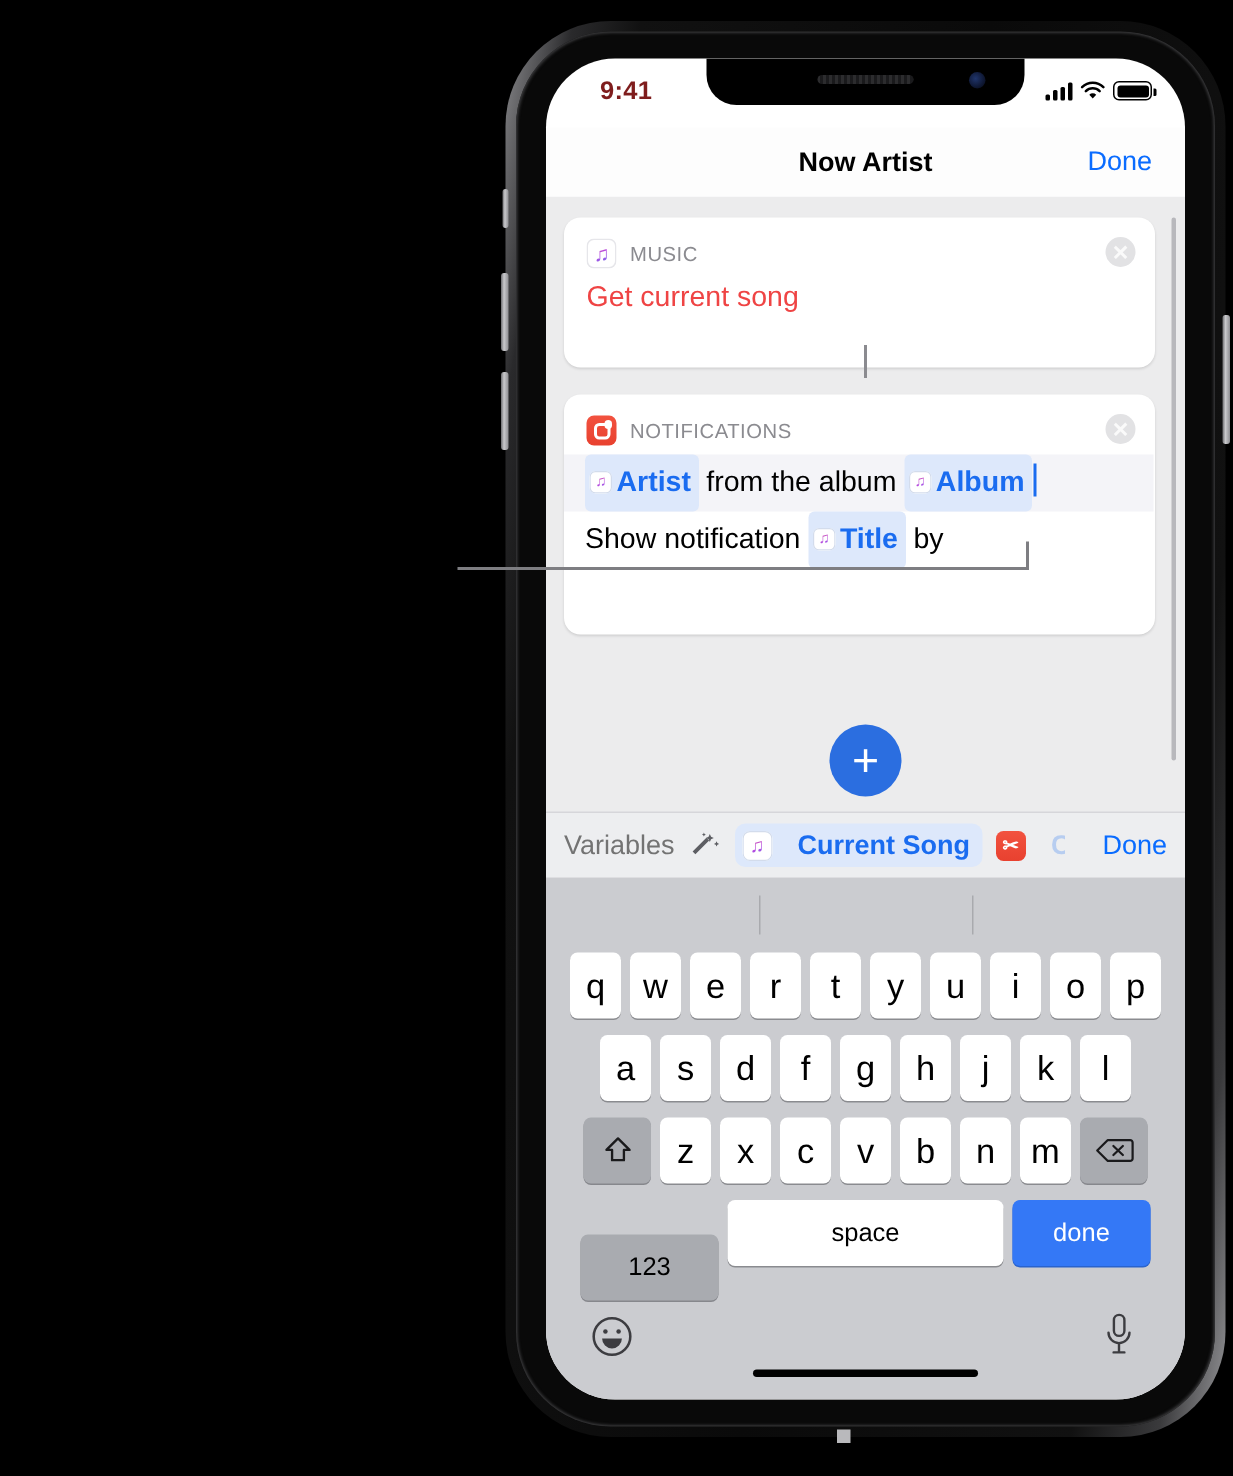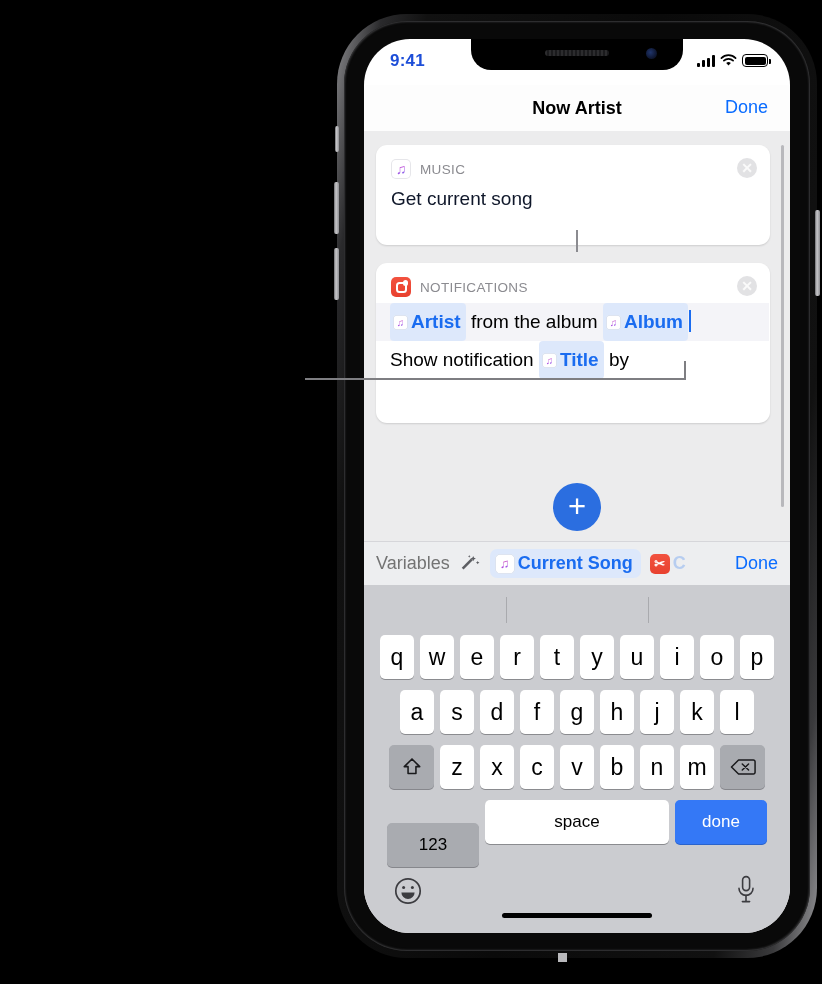--- a/index.html
+++ b/index.html
@@ -64,22 +64,22 @@
     width: 11px; height: 11px; border-radius: 50%;
     background: radial-gradient(circle at 40% 40%,#20356b 0%,#101a38 55%,#060810 100%);
   }
 
   
   #status-bar {
     position: absolute; top: 0; left: 0; right: 0; height: 46px;
     z-index: 20;
   }
   #status-time {
-    position: absolute; left: 26px; top: 12px;
-    font-size: 17px; font-weight: bold; color: #1d4ed8; letter-spacing: .2px;
+    position: absolute; left: 36px; top: 12px;
+    font-size: 17px; font-weight: bold; color: #7f1d1d; letter-spacing: .2px;
   }
   #status-right { position: absolute; right: 22px; top: 15px; display: flex; align-items: center; gap: 5px; }
   .sig-bars { display: flex; align-items: flex-end; gap: 2px; height: 12px; }
   .sig-bars i { display: block; width: 3px; background: #000; border-radius: 1px; }
   .sig-bars i:nth-child(1){height:4px}.sig-bars i:nth-child(2){height:6.5px}
   .sig-bars i:nth-child(3){height:9px}.sig-bars i:nth-child(4){height:12px}
   #battery {
     width: 26px; height: 13px; border: 1.6px solid #000; border-radius: 4px;
     position: relative; display: flex; align-items: center; padding: 1.5px;
   }
@@ -128,21 +128,21 @@
   .app-icon.notif { background: linear-gradient(180deg,#f2523f,#e8412f); }
   .app-icon.notif .sq { position:absolute; left:4.5px; top:4.5px; width:11px; height:11px; border:2px solid #fff; border-radius:3.5px; }
   .app-icon.notif .dot { position:absolute; right:3px; top:3px; width:5.5px; height:5.5px; border-radius:50%; background:#fff; }
   .card-cat { font-size: 13.5px; color: #8b8b90; letter-spacing: .35px; }
   .card-x {
     position: absolute; right: 13px; top: 13px;
     width: 20px; height: 20px; border-radius: 50%; background: #e2e2e4;
     display: flex; align-items: center; justify-content: center;
     color: #fafafa; font-size: 14px; line-height: 1; font-weight: bold;
   }
-  .card-body { padding: 9px 15px 0 15px; font-size: 19px; color: #0f172a; }
+  .card-body { padding: 9px 15px 0 15px; font-size: 19px; color: #ef4444; }
 
   
   #notif-body { padding: 6px 15px 0 14px; line-height: 1.85; font-size: 19px; }
   #notif-line2 { background: #f4f4f8; margin: 0 -14px; padding: 0 14px; }
   .var-token {
     display: inline-block; background: #dde8fb; border-radius: 4px;
     padding: 1px 5px 2px 3px; color: #1a6cf0; font-weight: bold;
     vertical-align: baseline; white-space: nowrap;
   }
   .var-token .tok-ic {
@@ -185,21 +185,21 @@
   #variables-row {
     position: absolute; left: 0; right: 0; bottom: 0; height: 44px;
     background: #edeef0;
     border-top: .5px solid #d6d6da;
     display: flex; align-items: center; gap: 9px; padding: 0 12px;
     overflow: hidden;
   }
   #variables-label { font-size: 18px; color: #737373; flex: none; }
   #wand-icon { width: 22px; height: 22px; flex: none; }
   .bar-token {
-    display: flex; align-items: center; gap: 3px; flex: none;
+    display: flex; align-items: center; gap: 17px; flex: none;
     background: #dde8fb; border-radius: 7px; padding: 4px 8px 4px 5px;
     color: #1a6cf0; font-size: 18px; font-weight: bold; white-space: nowrap;
   }
   .bar-token.plain { background: transparent; padding-left: 0; }
   .tok-sq { width: 20px; height: 20px; border-radius: 5px; position: relative; flex: none; }
   .tok-sq.music { background: #fff; box-shadow: inset 0 0 0 .8px #d3dcec; }
   .tok-sq.music::after{
     content:"\266B"; position:absolute; inset:0;
     display:flex; align-items:center; justify-content:center; font-size:13px; line-height:1;
     background: linear-gradient(150deg,#fa5b6d,#b44ae0 55%,#3f8bfa);

